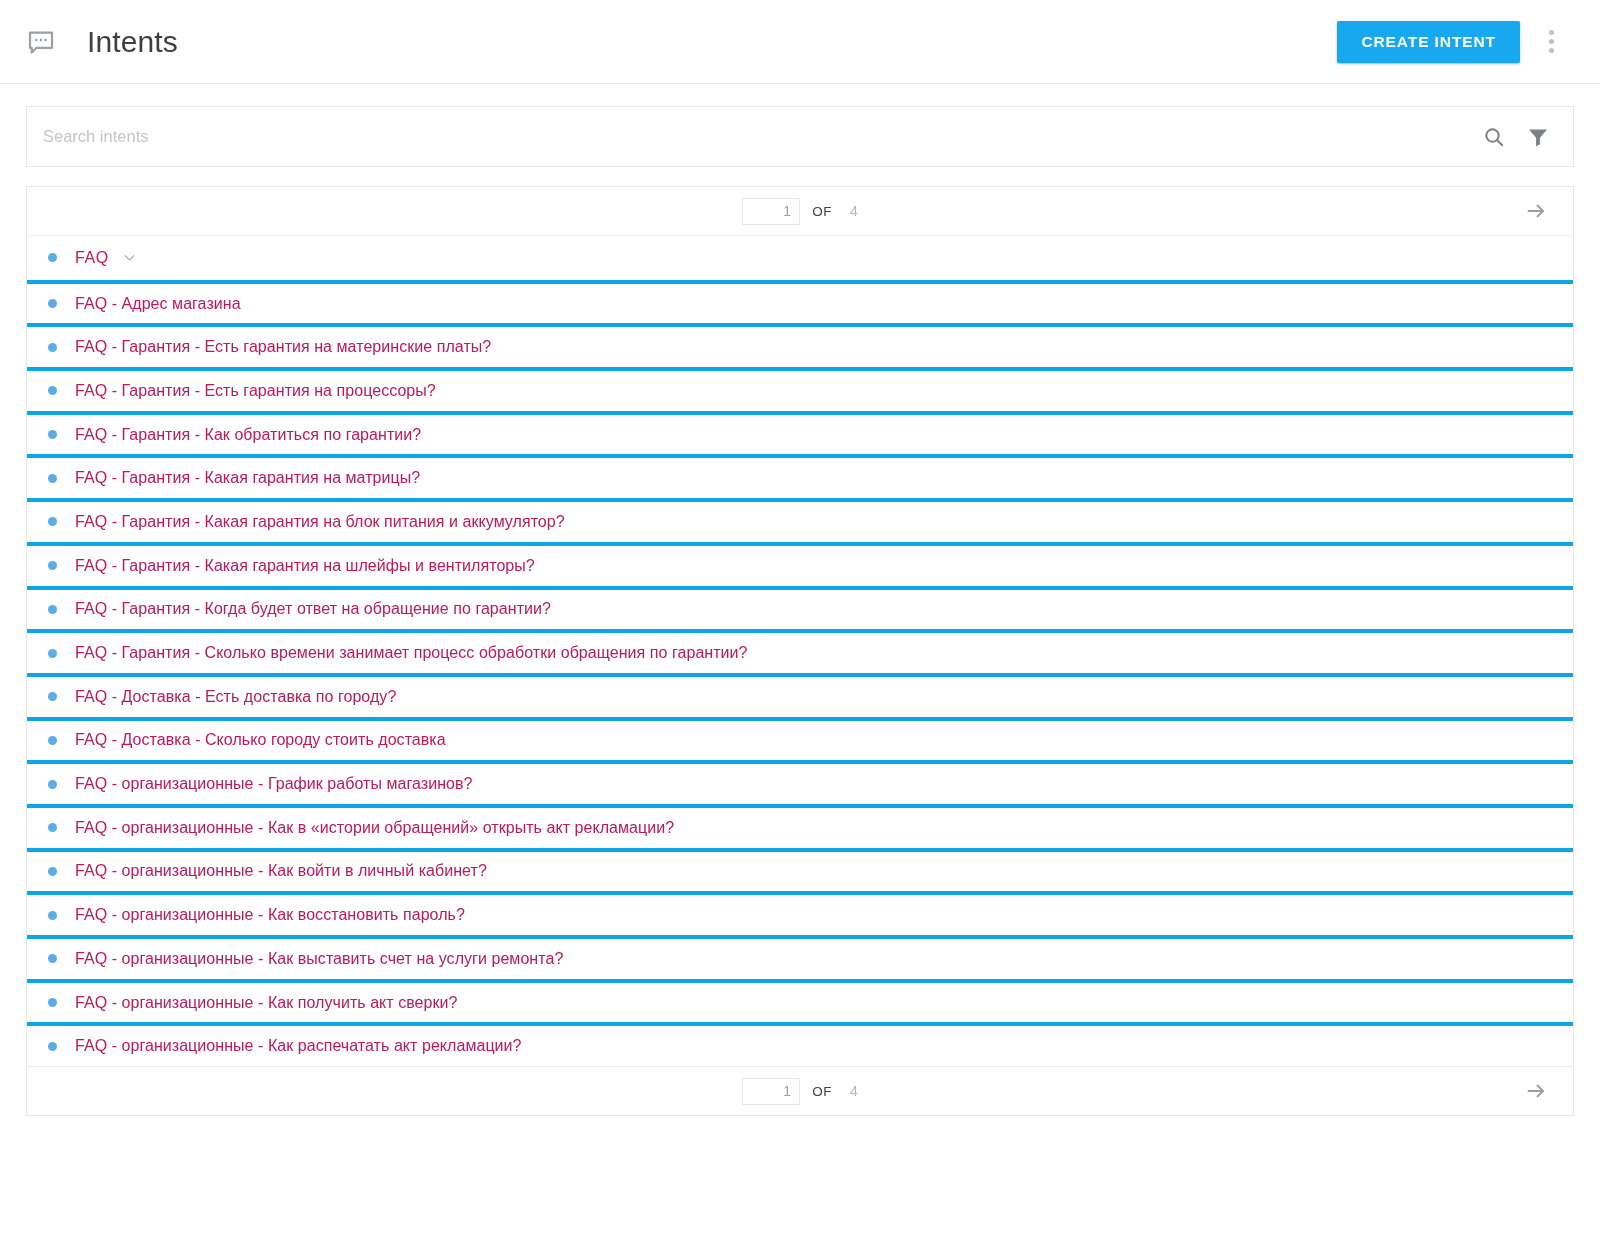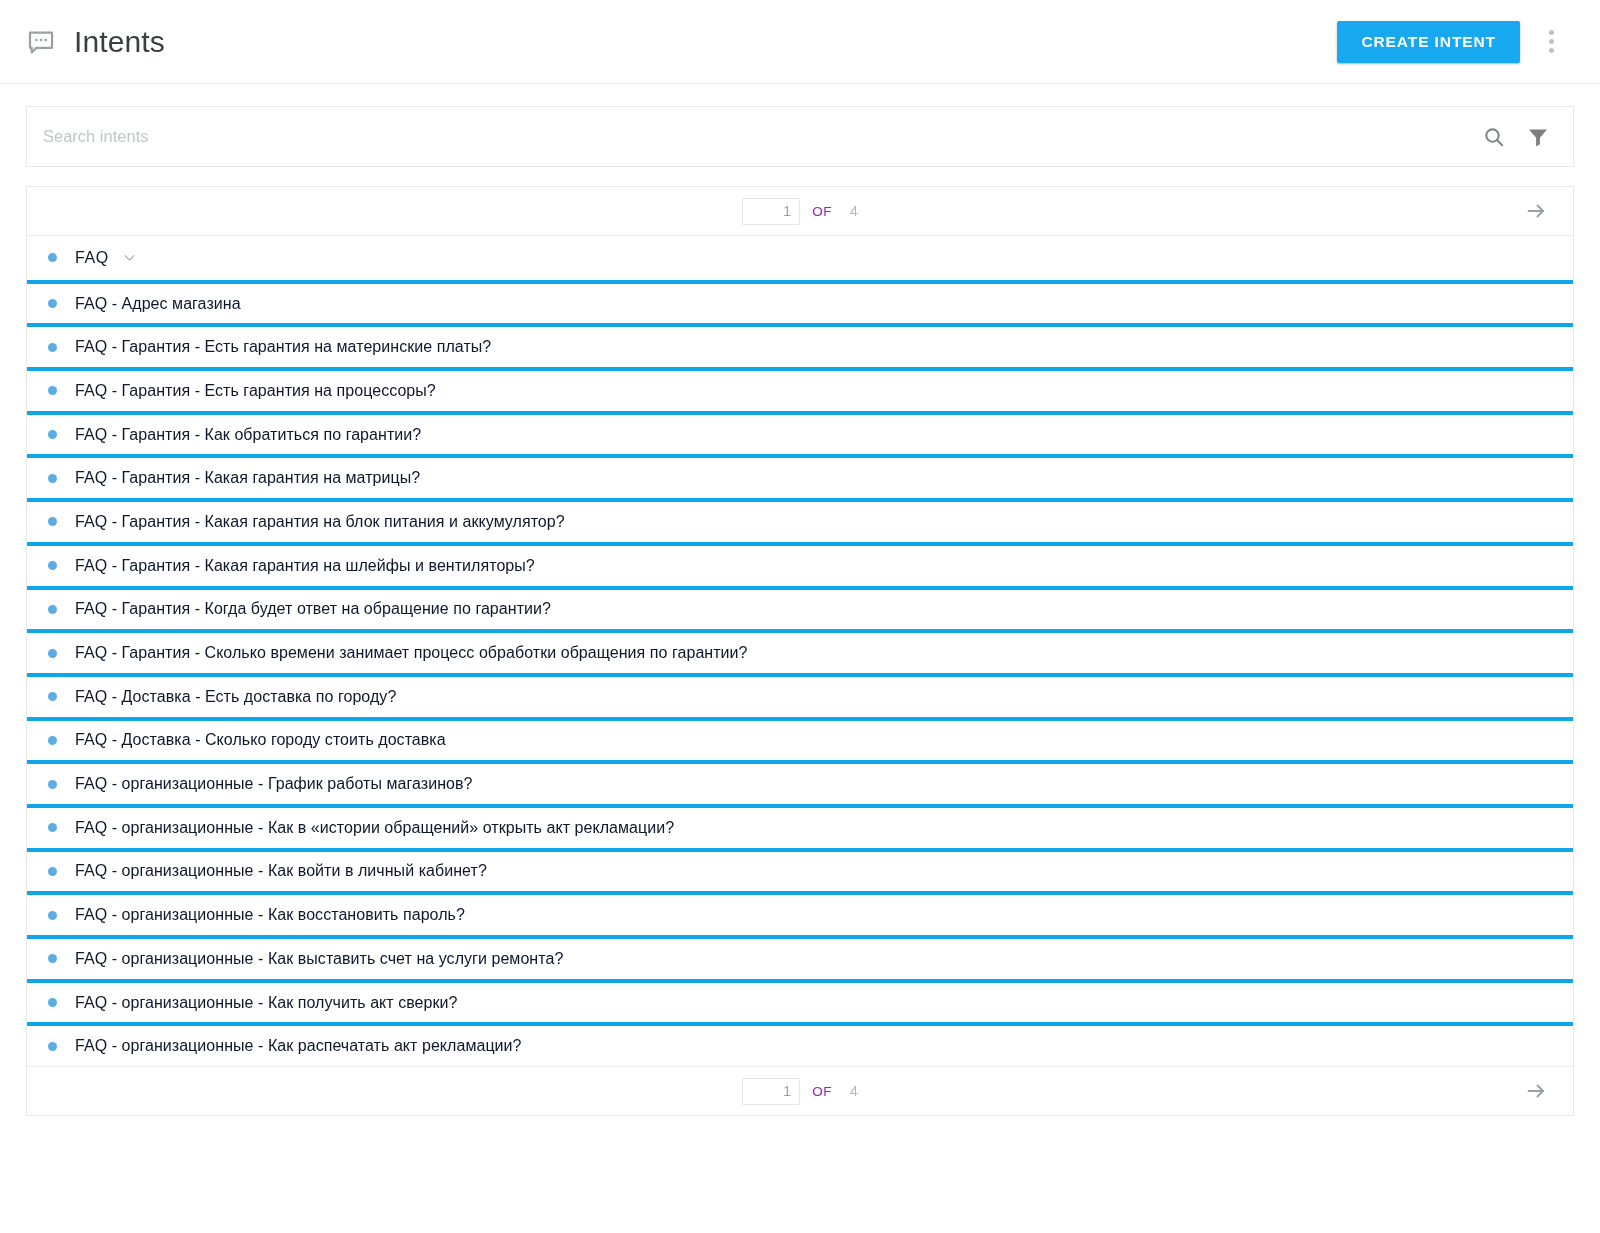--- a/index.html
+++ b/index.html
@@ -23,21 +23,21 @@
     box-sizing: border-box;
     border-bottom: 1px solid #e8eaed;
     display: flex;
     align-items: center;
     padding: 0 24px 0 26px;
     background: #ffffff;
   }
   .title-group {
     display: flex;
     align-items: center;
-    gap: 18px;
+    gap: 31px;
   }
   .chat-icon {
     width: 30px;
     height: 30px;
     display: block;
     color: #9aa0a6;
     flex: 0 0 auto;
     margin-top: 2px;
   }
   .page-title {
@@ -174,21 +174,21 @@
     font-family: "Liberation Sans", sans-serif;
     font-size: 14px;
     color: #9aa0a6;
     outline: none;
     background: #fff;
     pointer-events: auto;
     border-radius: 1px;
   }
   .pager-of {
     font-size: 13.5px;
-    color: #a21caf;
+    color: #404040;
     letter-spacing: 0.6px;
   }
   .pager-total {
     font-size: 14px;
     color: #b3b7bb;
     margin-left: 6px;
   }
   .pager-next {
     margin-left: auto;
     margin-right: 22px;
@@ -215,21 +215,21 @@
   .dot {
     width: 9px;
     height: 9px;
     border-radius: 50%;
     background: #5dade4;
     flex: 0 0 auto;
     margin-right: 18px;
   }
   .row-label {
     font-size: 16px;
-    color: #0f172a;
+    color: #be185d;
     letter-spacing: 0.05px;
     white-space: nowrap;
   }
   .row-chevron {
     margin-left: 12px;
     display: flex;
     align-items: center;
     color: #b0b4b8;
   }
   .row.group .row-label { letter-spacing: 0.6px; }

